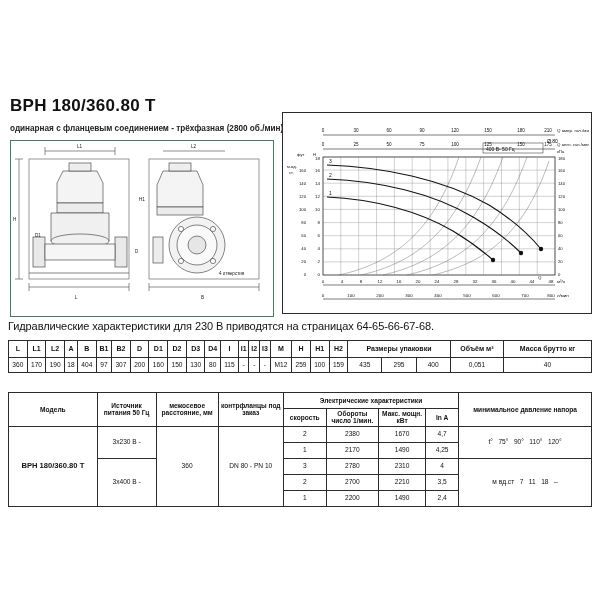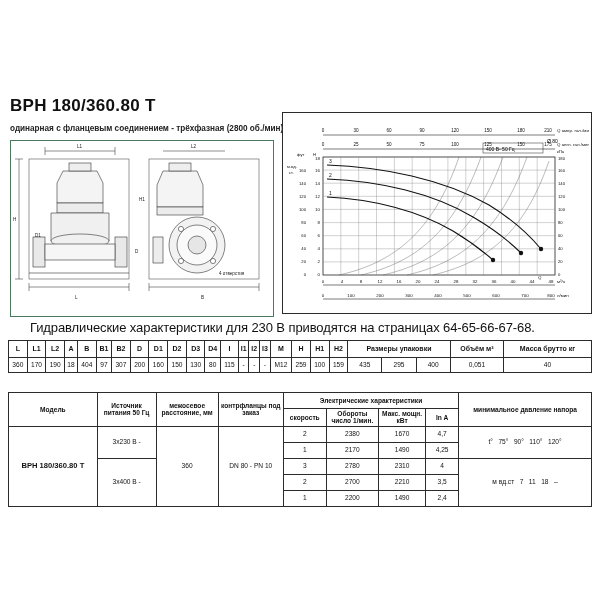--- a/index.html
+++ b/index.html
@@ -24,23 +24,22 @@
 
   
   #drawing{
     position:absolute;left:10px;top:140px;width:262px;height:175px;
     border:1px solid #4a7a5c;background:#fff;
   }
   #drawing svg{display:block}
 
   
   #note{
-    position:absolute;left:8px;top:320px;font-size:13px;color:#111;
+    position:absolute;left:8px;top:320px;font-size:11px;color:#111;
     letter-spacing:-.1px;
-    margin-left:22px;
   }
 
   
   #chart{
     position:absolute;left:282px;top:112px;width:308px;height:200px;
     border:1px solid #2b2b2b;background:#fff;
   }
   #chart svg{display:block}
 
   

